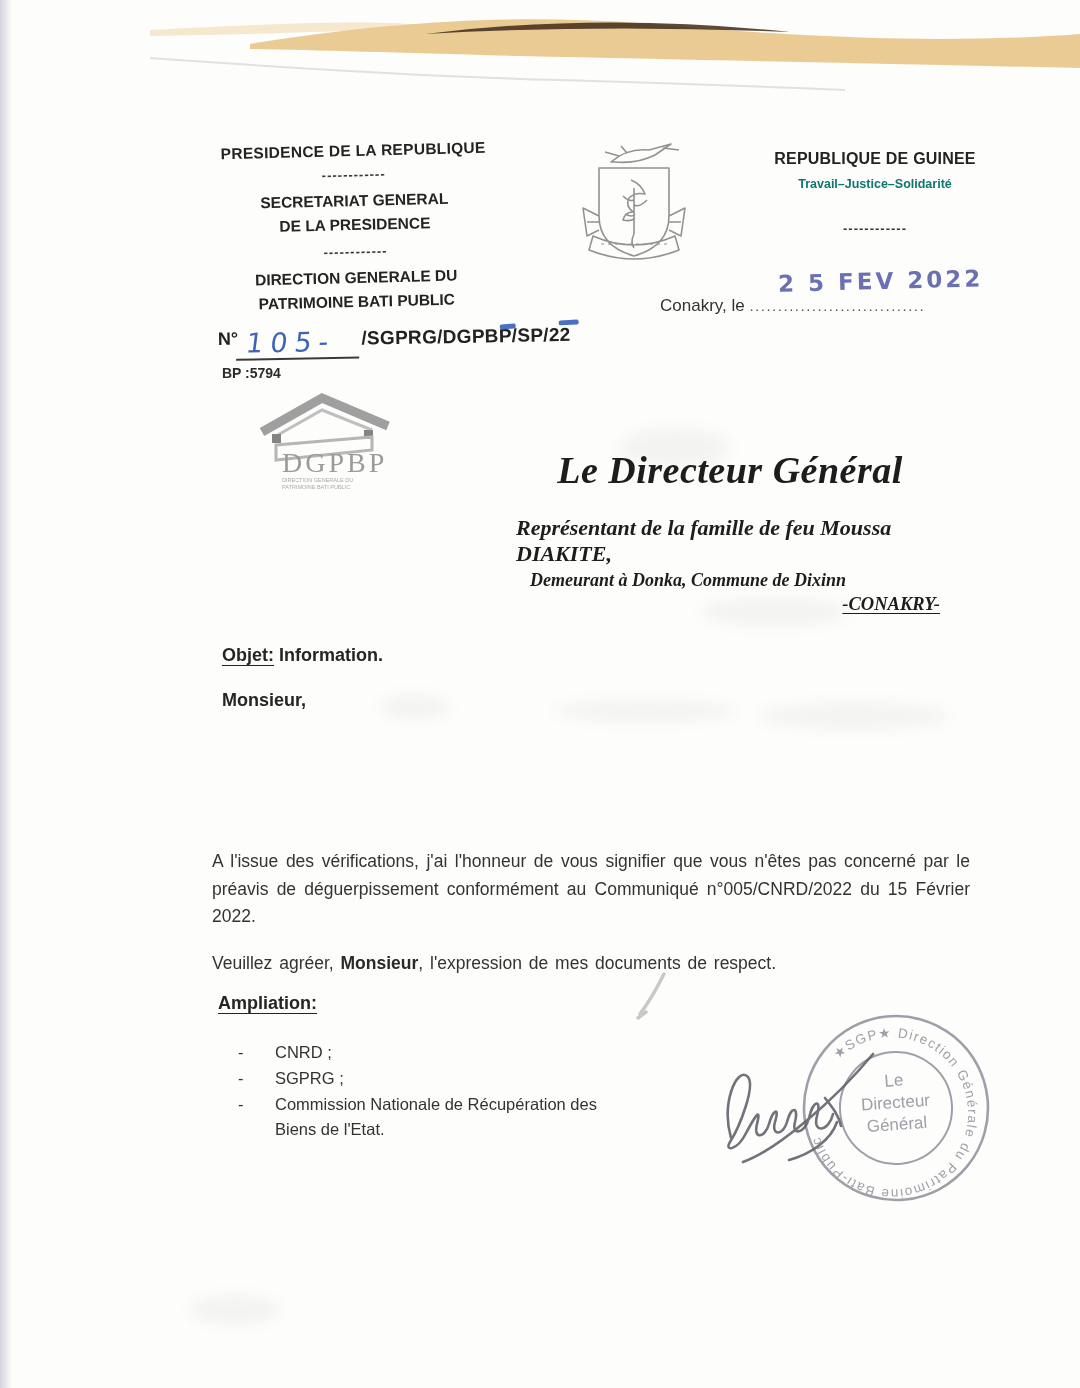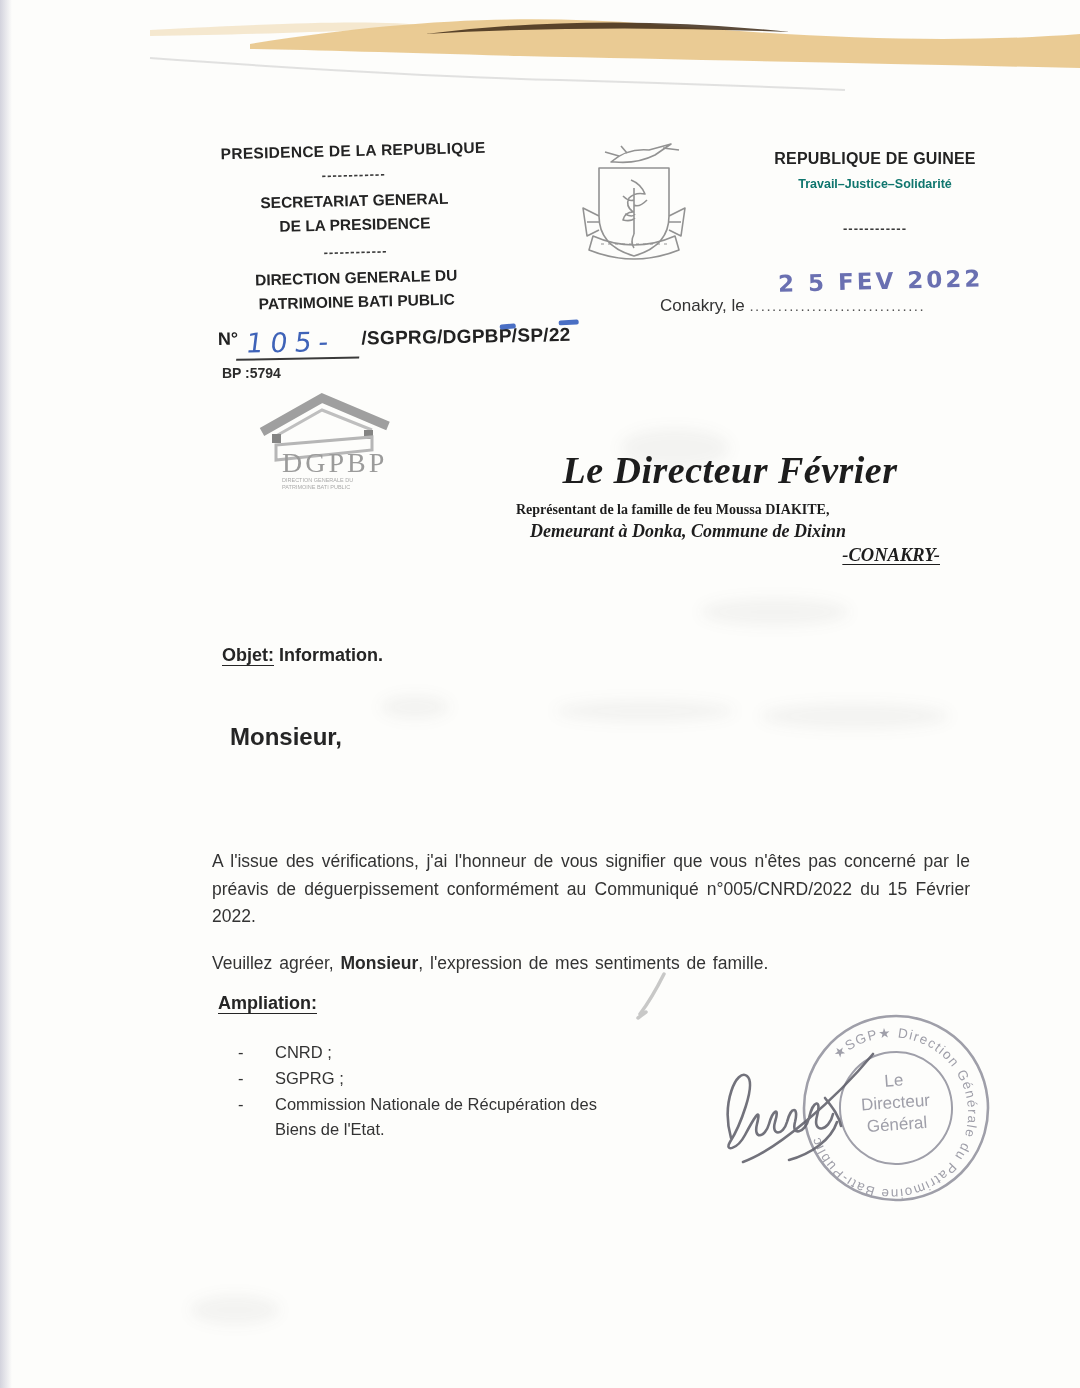--- a/index.html
+++ b/index.html
@@ -35,28 +35,28 @@
   .hdr-right .motto{font-size:12.5px;font-weight:bold;margin-top:9px;color:#0f766e;}
   .hdr-right .sep{margin-top:30px;}
 
   .date-line{position:absolute;left:660px;top:296px;font-size:17px;color:#333;white-space:nowrap;}
   .date-dots{letter-spacing:1.5px;color:#555;font-size:15px;}
   .date-stamp{position:absolute;left:778px;top:268px;font-family:"DejaVu Sans",sans-serif;font-size:23px;font-weight:bold;color:#5b61aa;letter-spacing:3px;transform:rotate(-1.5deg);opacity:.9;white-space:nowrap;}
 
   .recipient{position:absolute;left:490px;top:448px;width:480px;color:#1d1d1d;font-family:"Liberation Serif",serif;}
   .recipient .title{font-size:38px;font-weight:bold;font-style:italic;text-align:center;letter-spacing:.5px;}
   .recipient .au{font-size:27px;font-weight:bold;font-style:italic;text-align:center;margin-top:5px;}
-  .recipient .r1{font-size:14px;font-weight:bold;margin-top:10px;padding-left:26px;}
+  .recipient .r1{font-size:22px;font-weight:bold;font-style:italic;margin-top:23px;padding-left:26px;}
   .recipient .r2{font-size:18px;font-weight:bold;font-style:italic;margin-top:3px;padding-left:40px;}
   .recipient .city{font-size:18.5px;font-weight:bold;font-style:italic;text-align:right;padding-right:30px;margin-top:3px;}
   .recipient .city span{text-decoration:underline;text-underline-offset:3px;}
 
   .objet{position:absolute;left:222px;top:645px;font-size:18px;font-weight:bold;color:#252525;}
   .objet .lbl{text-decoration:underline;text-underline-offset:4px;}
-  .salutation{position:absolute;left:230px;top:690px;font-size:24px;font-weight:bold;color:#252525;margin-top:33px;}
+  .salutation{position:absolute;left:222px;top:690px;font-size:18px;font-weight:bold;color:#252525;}
 
   .para{position:absolute;font-size:17.5px;line-height:27.5px;text-align:justify;color:#333;word-spacing:2px;}
   .p1{left:222px;top:736px;width:748px;}
   .p2{left:212px;top:848px;width:758px;}
   .p3{left:212px;top:950px;width:760px;text-align:left;}
   .p3 b{color:#2a2a2a;}
 
   .ampliation{position:absolute;left:218px;top:993px;font-size:18px;font-weight:bold;color:#252525;text-decoration:underline;text-underline-offset:4px;}
   .amp-list{position:absolute;left:238px;top:1040px;width:400px;font-size:16.5px;color:#333;}
   .amp-item{display:flex;line-height:25px;margin-bottom:1px;}
@@ -138,34 +138,34 @@
     <div class="sep">------------</div>
   </div>
 
   <div class="date-stamp">2 5 FEV 2022</div>
   <div class="date-line">
     <span>Conakry, le</span>
     <span class="date-dots">...............................</span>
   </div>
 
   <div class="recipient">
-    <div class="title">Le Directeur Février</div>
+    <div class="title">Le Directeur Général</div>
     <div class="r1">Représentant de la famille de feu Moussa DIAKITE,</div>
     <div class="r2">Demeurant à Donka, Commune de Dixinn</div>
     <div class="city"><span>-CONAKRY-</span></div>
   </div>
 
   <div class="objet">
     <span class="lbl">Objet:</span>
     <span>Information.</span>
   </div>
   <div class="salutation">Monsieur,</div>
 
   <div class="para p2">A l'issue des vérifications, j'ai l'honneur de vous signifier que vous n'êtes pas concerné par le préavis de déguerpissement conformément au Communiqué n°005/CNRD/2022 du 15 Février 2022.</div>
-  <div class="para p3"><span>Veuillez agréer, </span><b>Monsieur</b><span>, l'expression de mes sentiments de famille.</span></div>
+  <div class="para p3"><span>Veuillez agréer, </span><b>Monsieur</b><span>, l'expression de mes documents de respect.</span></div>
 
   <div class="ampliation">Ampliation:</div>
   <div class="amp-list">
     <div class="amp-item">
         <span class="dash">-</span>
         <span>CNRD ;</span>
       </div>
     <div class="amp-item">
         <span class="dash">-</span>
         <span>SGPRG ;</span>

